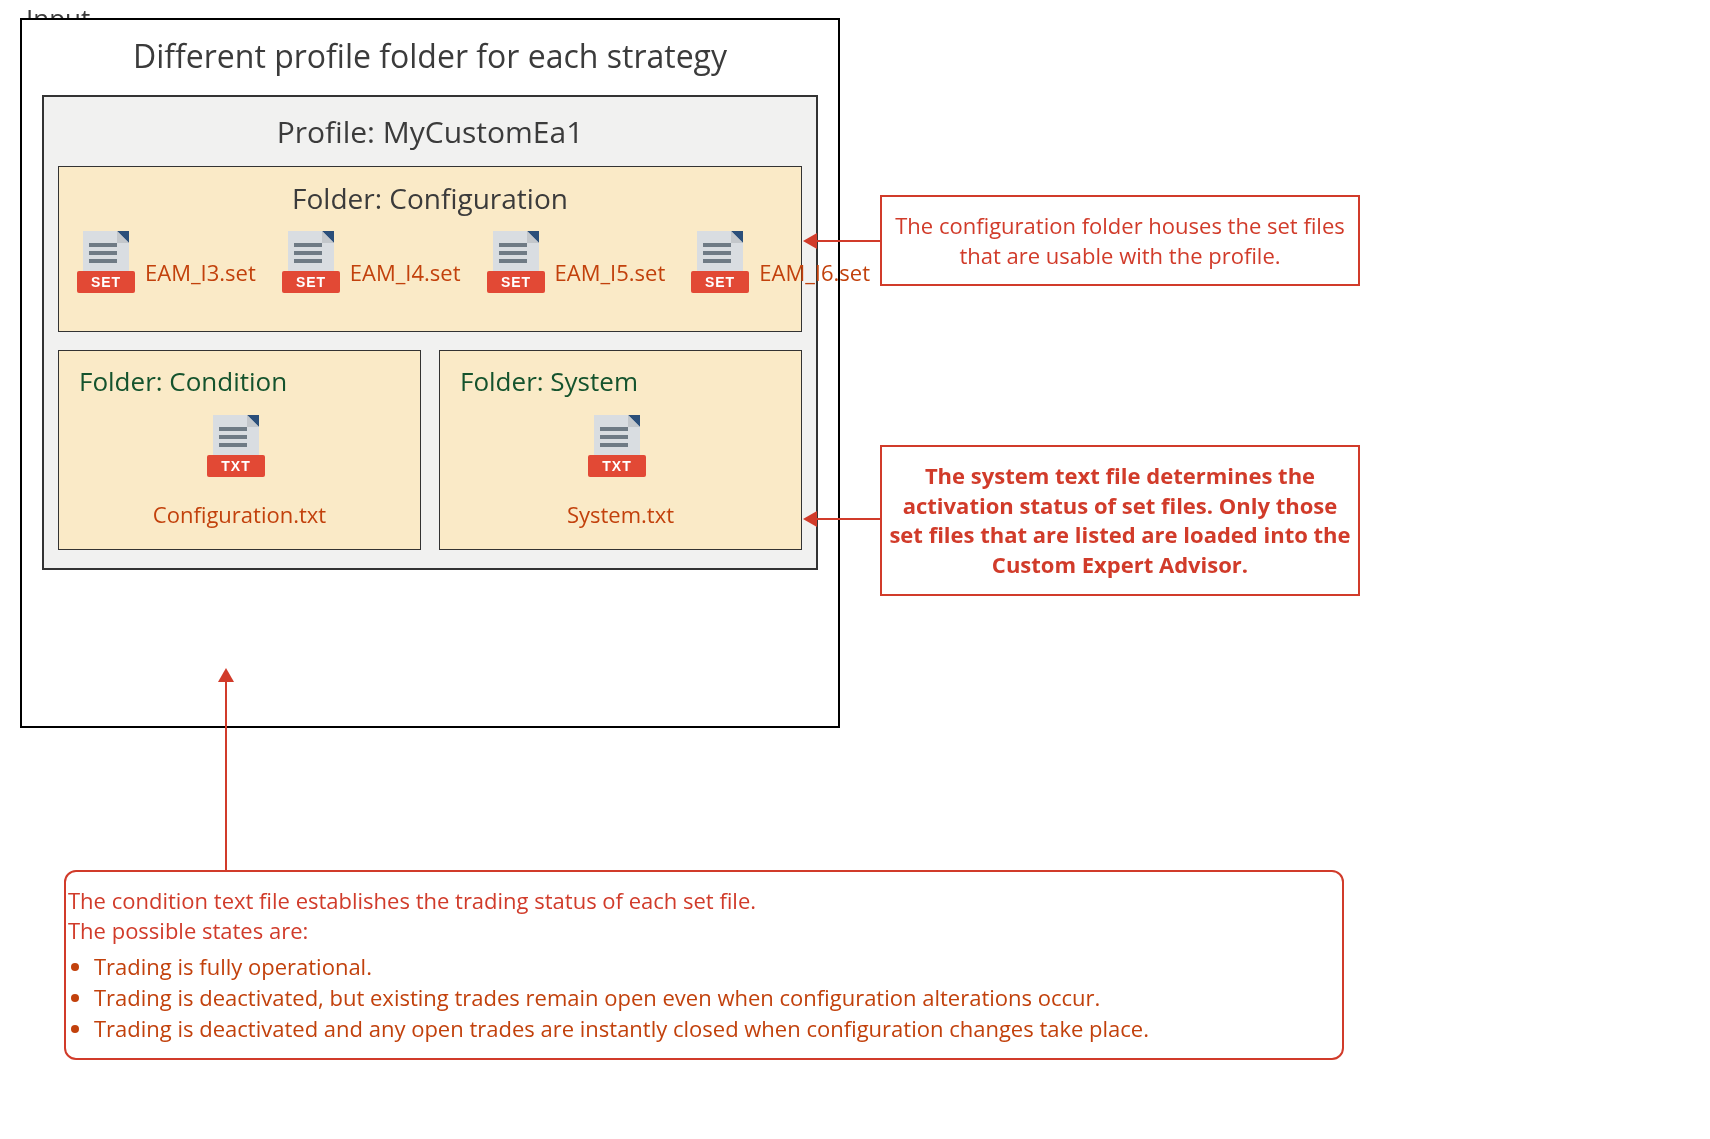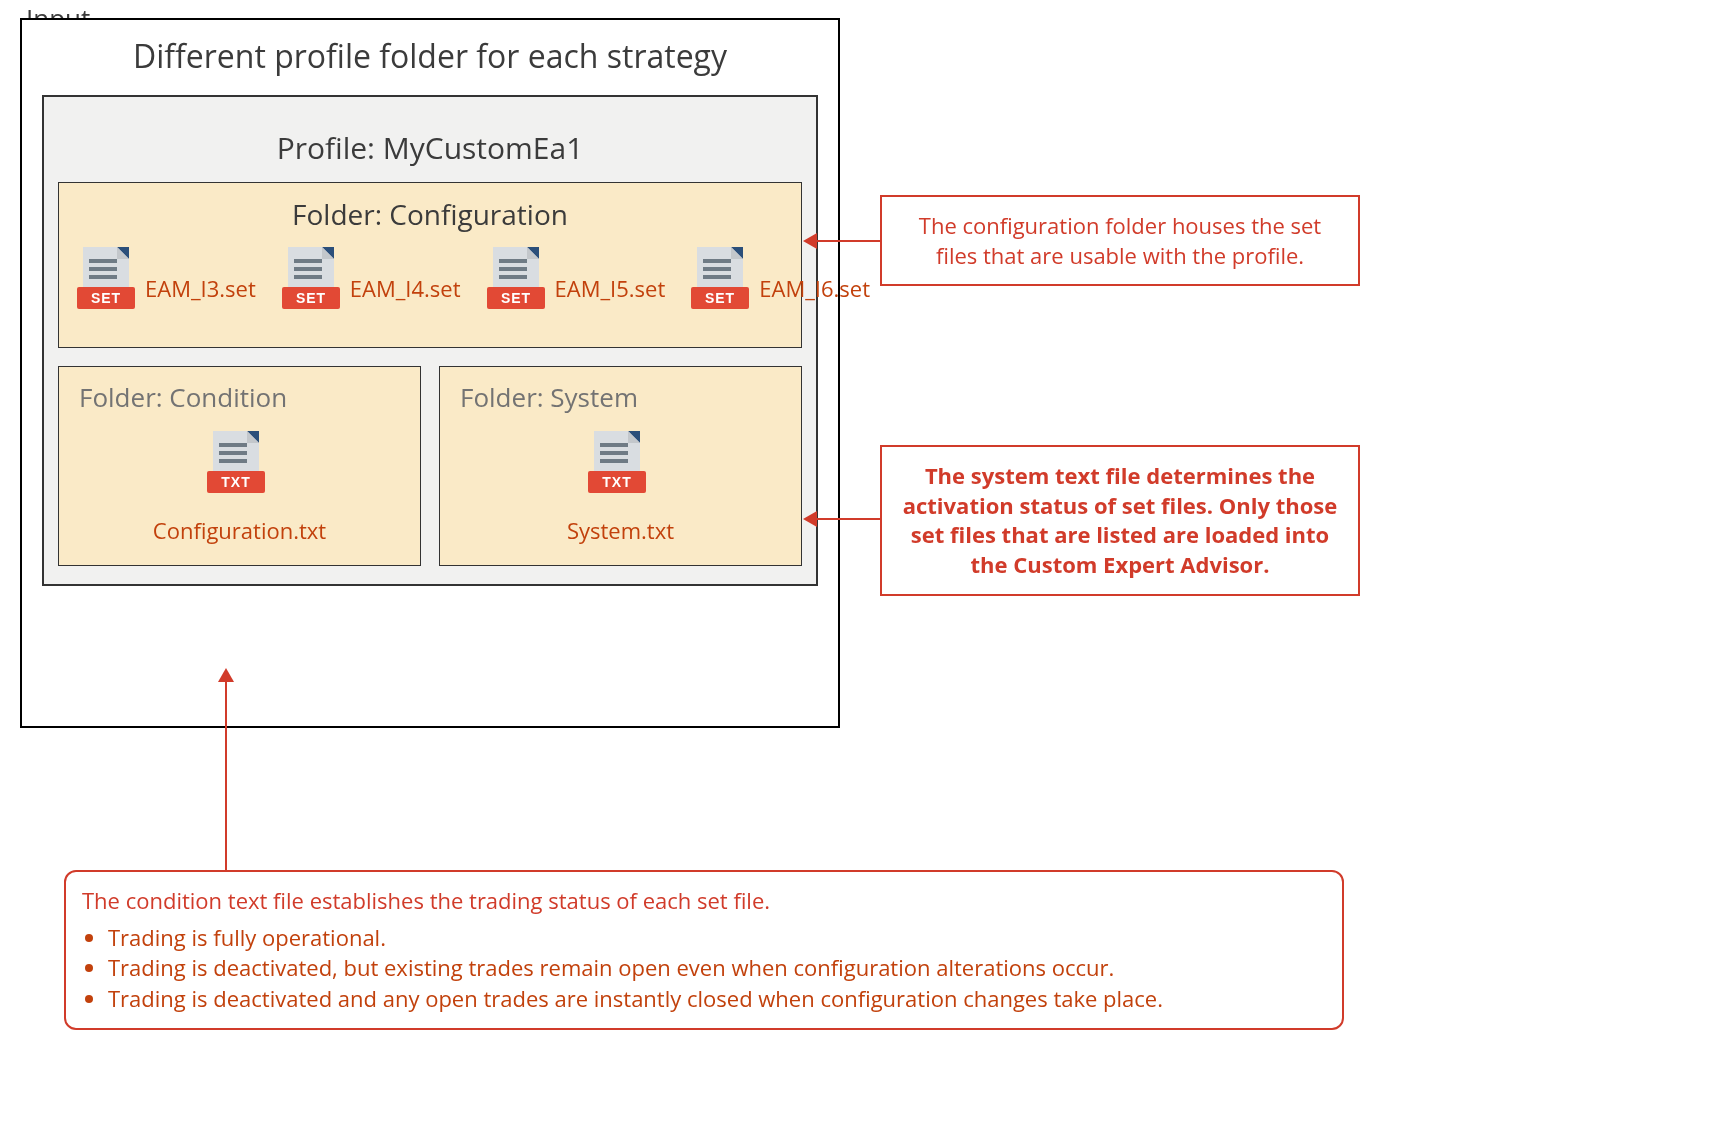--- a/index.html
+++ b/index.html
@@ -37,21 +37,21 @@
     text-align: center;
     font-size: 32px;
     color: #3b3b3b;
     margin: 14px 0 18px 0;
     font-weight: 400;
   }
   .profile-box {
     margin: 0 20px 20px 20px;
     border: 2px solid #333;
     background: #f1f1f0;
-    padding: 24px 14px 18px 14px;
+    padding: 8px 14px 18px 14px;
   }
   .profile-title {
     text-align: center;
     font-size: 30px;
     color: #3b3b3b;
     margin: 6px 0 14px 0;
     font-weight: 400;
   }
   .config-box {
     border: 1.5px solid #333;
@@ -90,34 +90,34 @@
     flex: 1;
     border: 1.5px solid #333;
     background: #faeac7;
     padding: 8px 12px 20px 12px;
     display: flex;
     flex-direction: column;
     align-items: center;
   }
   .sub-title {
     font-size: 26px;
-    color: #737373;
+    color: #14532d;
     margin: 4px 0 14px 0;
     align-self: flex-start;
     padding-left: 8px;
   }
   
   .callout {
     position: absolute;
     border: 2px solid #d13b2a;
     background: #fff;
     color: #d13b2a;
     font-size: 22px;
     line-height: 1.35;
-    padding: 14px 16px;
+    padding: 14px 2px;
     text-align: center;
   }
   .callout-1 { left: 880px; top: 195px; width: 480px; }
   .callout-2 { left: 880px; top: 445px; width: 480px; font-weight: bold; }
   .callout-3 {
     left: 64px; top: 870px; width: 1280px;
     text-align: left;
     border-radius: 12px;
   }
   .callout-3 .red-lead { color: #d13b2a; }
@@ -282,20 +282,21 @@
   </div>
   <div class="arrow-h" style="left:815px; top:240px; width:65px;"></div>
 
   <div class="callout callout-2">
     <span>The system text file determines the activation status of set files. Only those set files that are listed are loaded into the Custom Expert Advisor.</span>
   </div>
   <div class="arrow-h" style="left:815px; top:518px; width:65px;"></div>
 
   <div class="callout callout-3">
     <div class="red-lead">The condition text file establishes the trading status of each set file.</div>
+    <div class="red-lead">The possible states are:</div>
     <ul>
       <li>Trading is fully operational.</li>
       <li>Trading is deactivated, but existing trades remain open even when configuration alterations occur.</li>
       <li>Trading is deactivated and any open trades are instantly closed when configuration changes take place.</li>
     </ul>
   </div>
   <div class="arrow-v" style="left:225px; top:680px; height:190px;"></div>
 
 </div>
 

